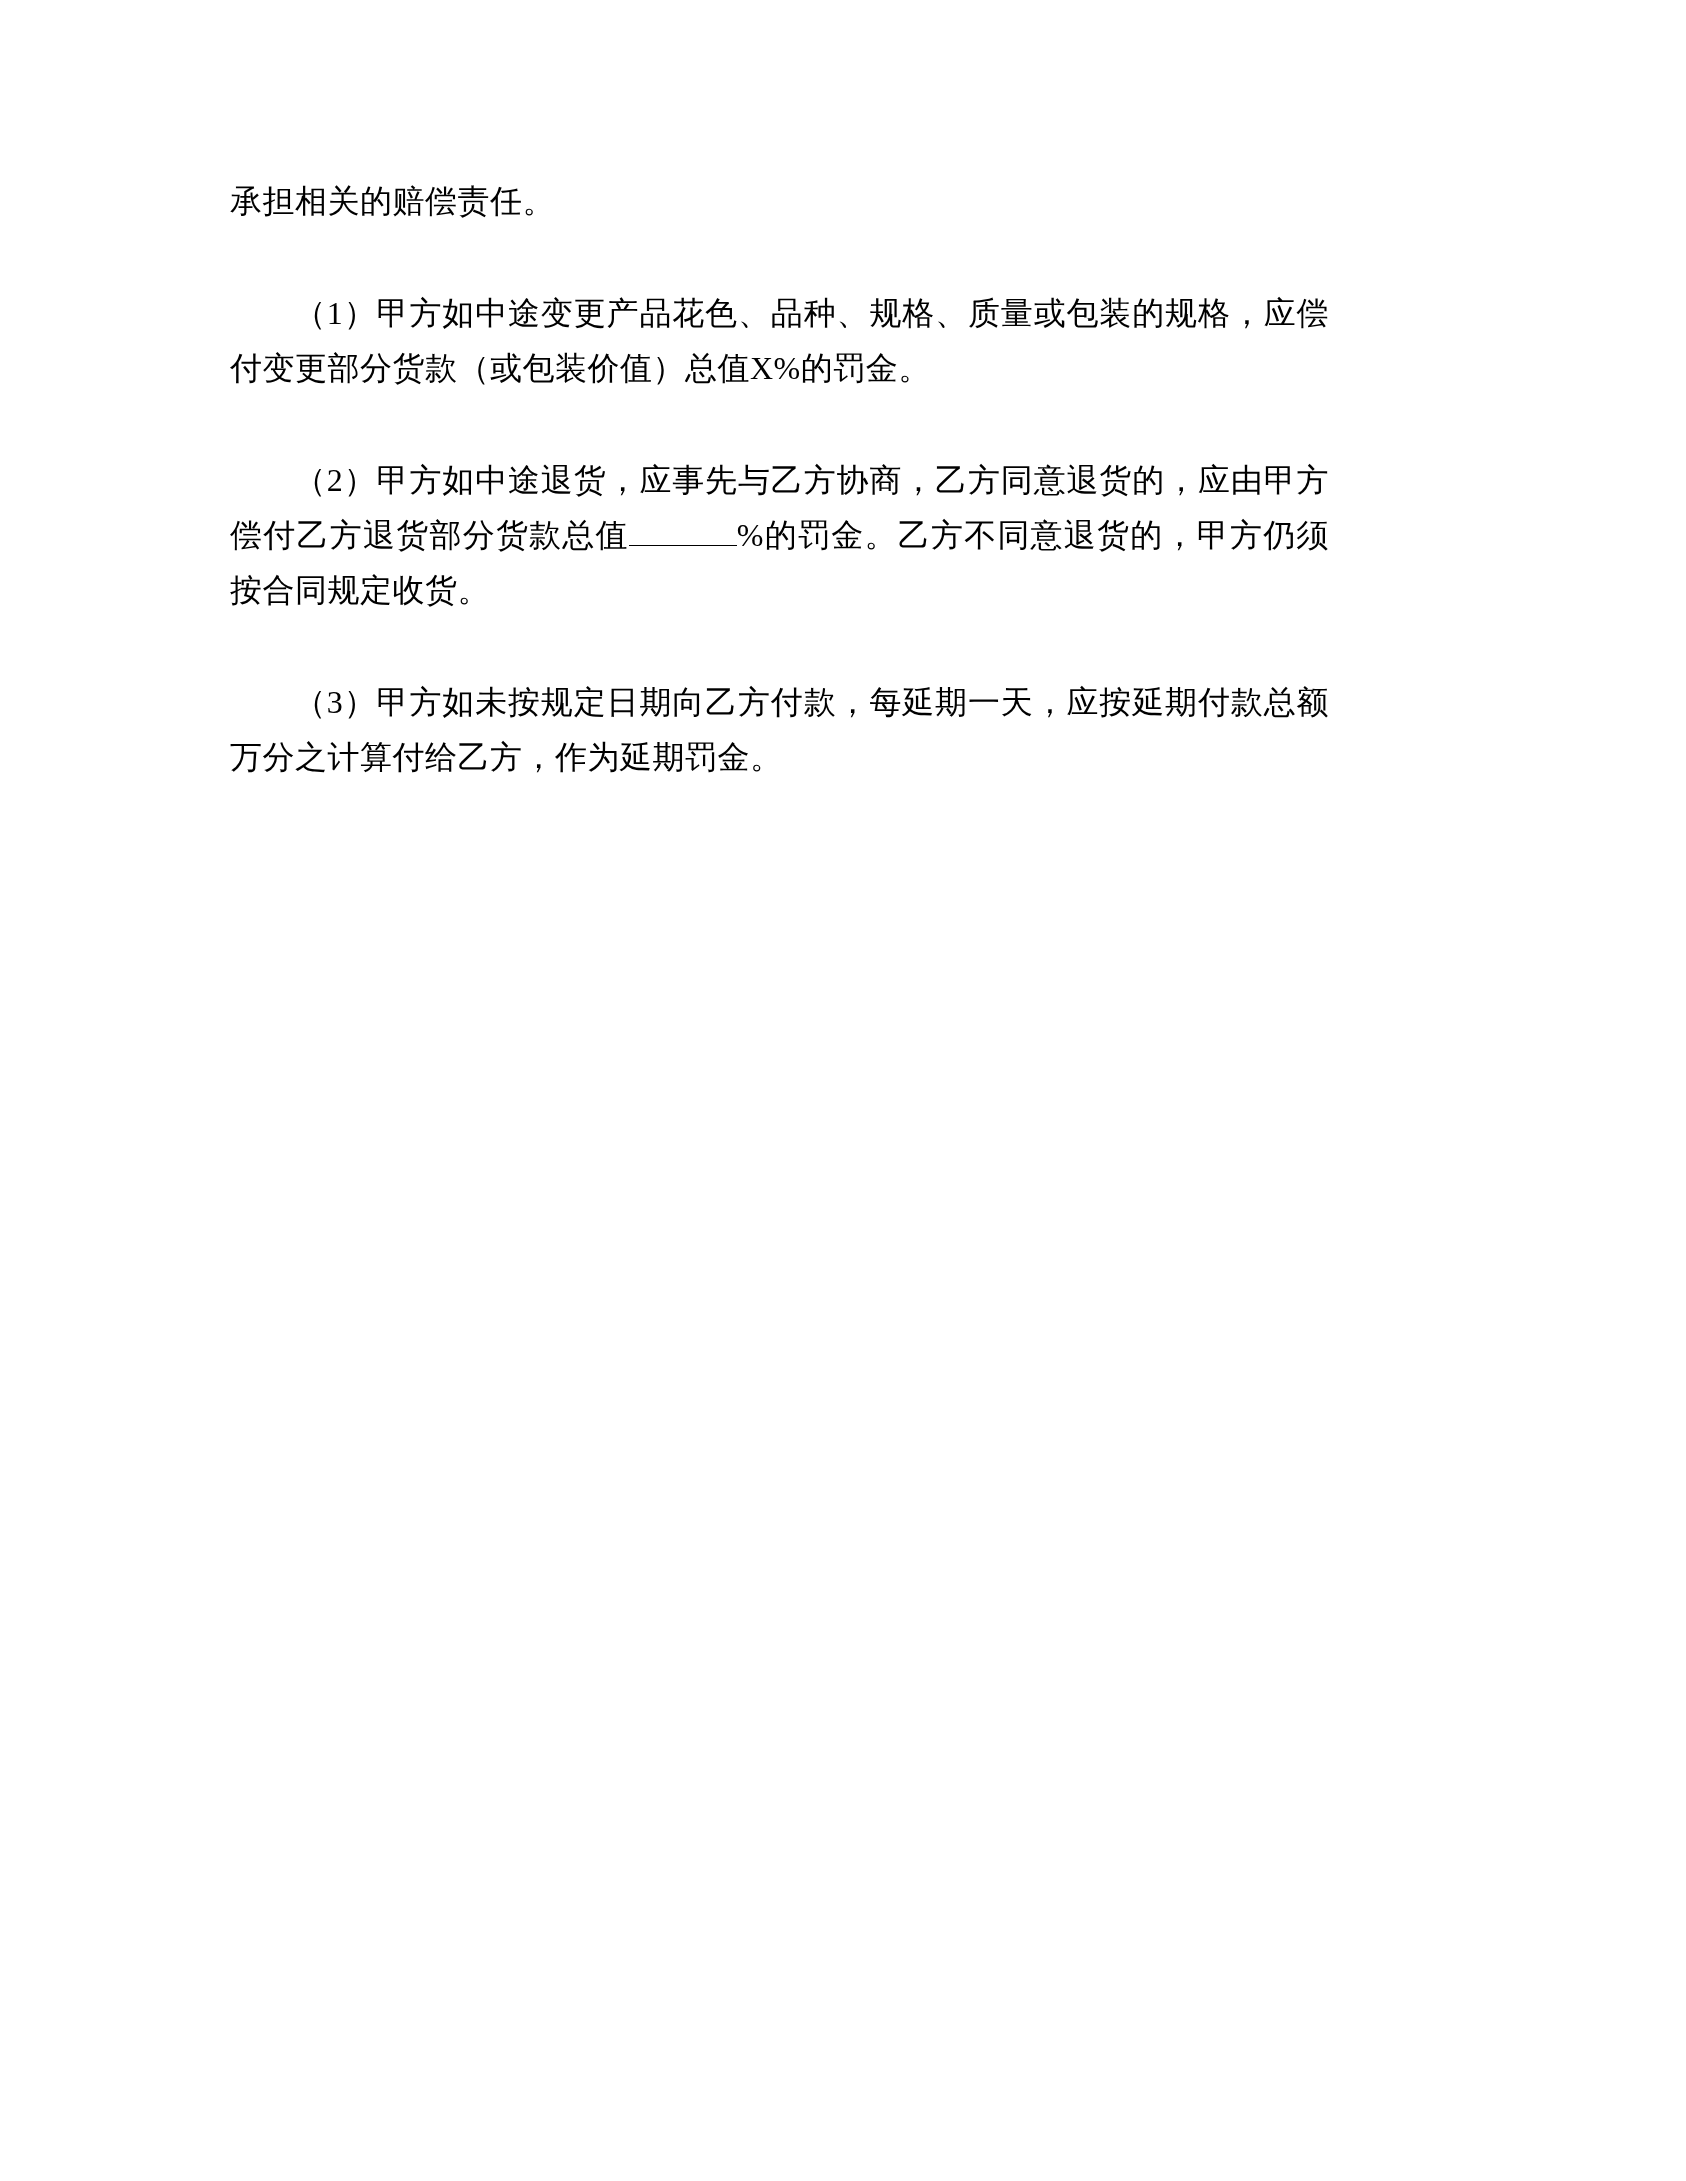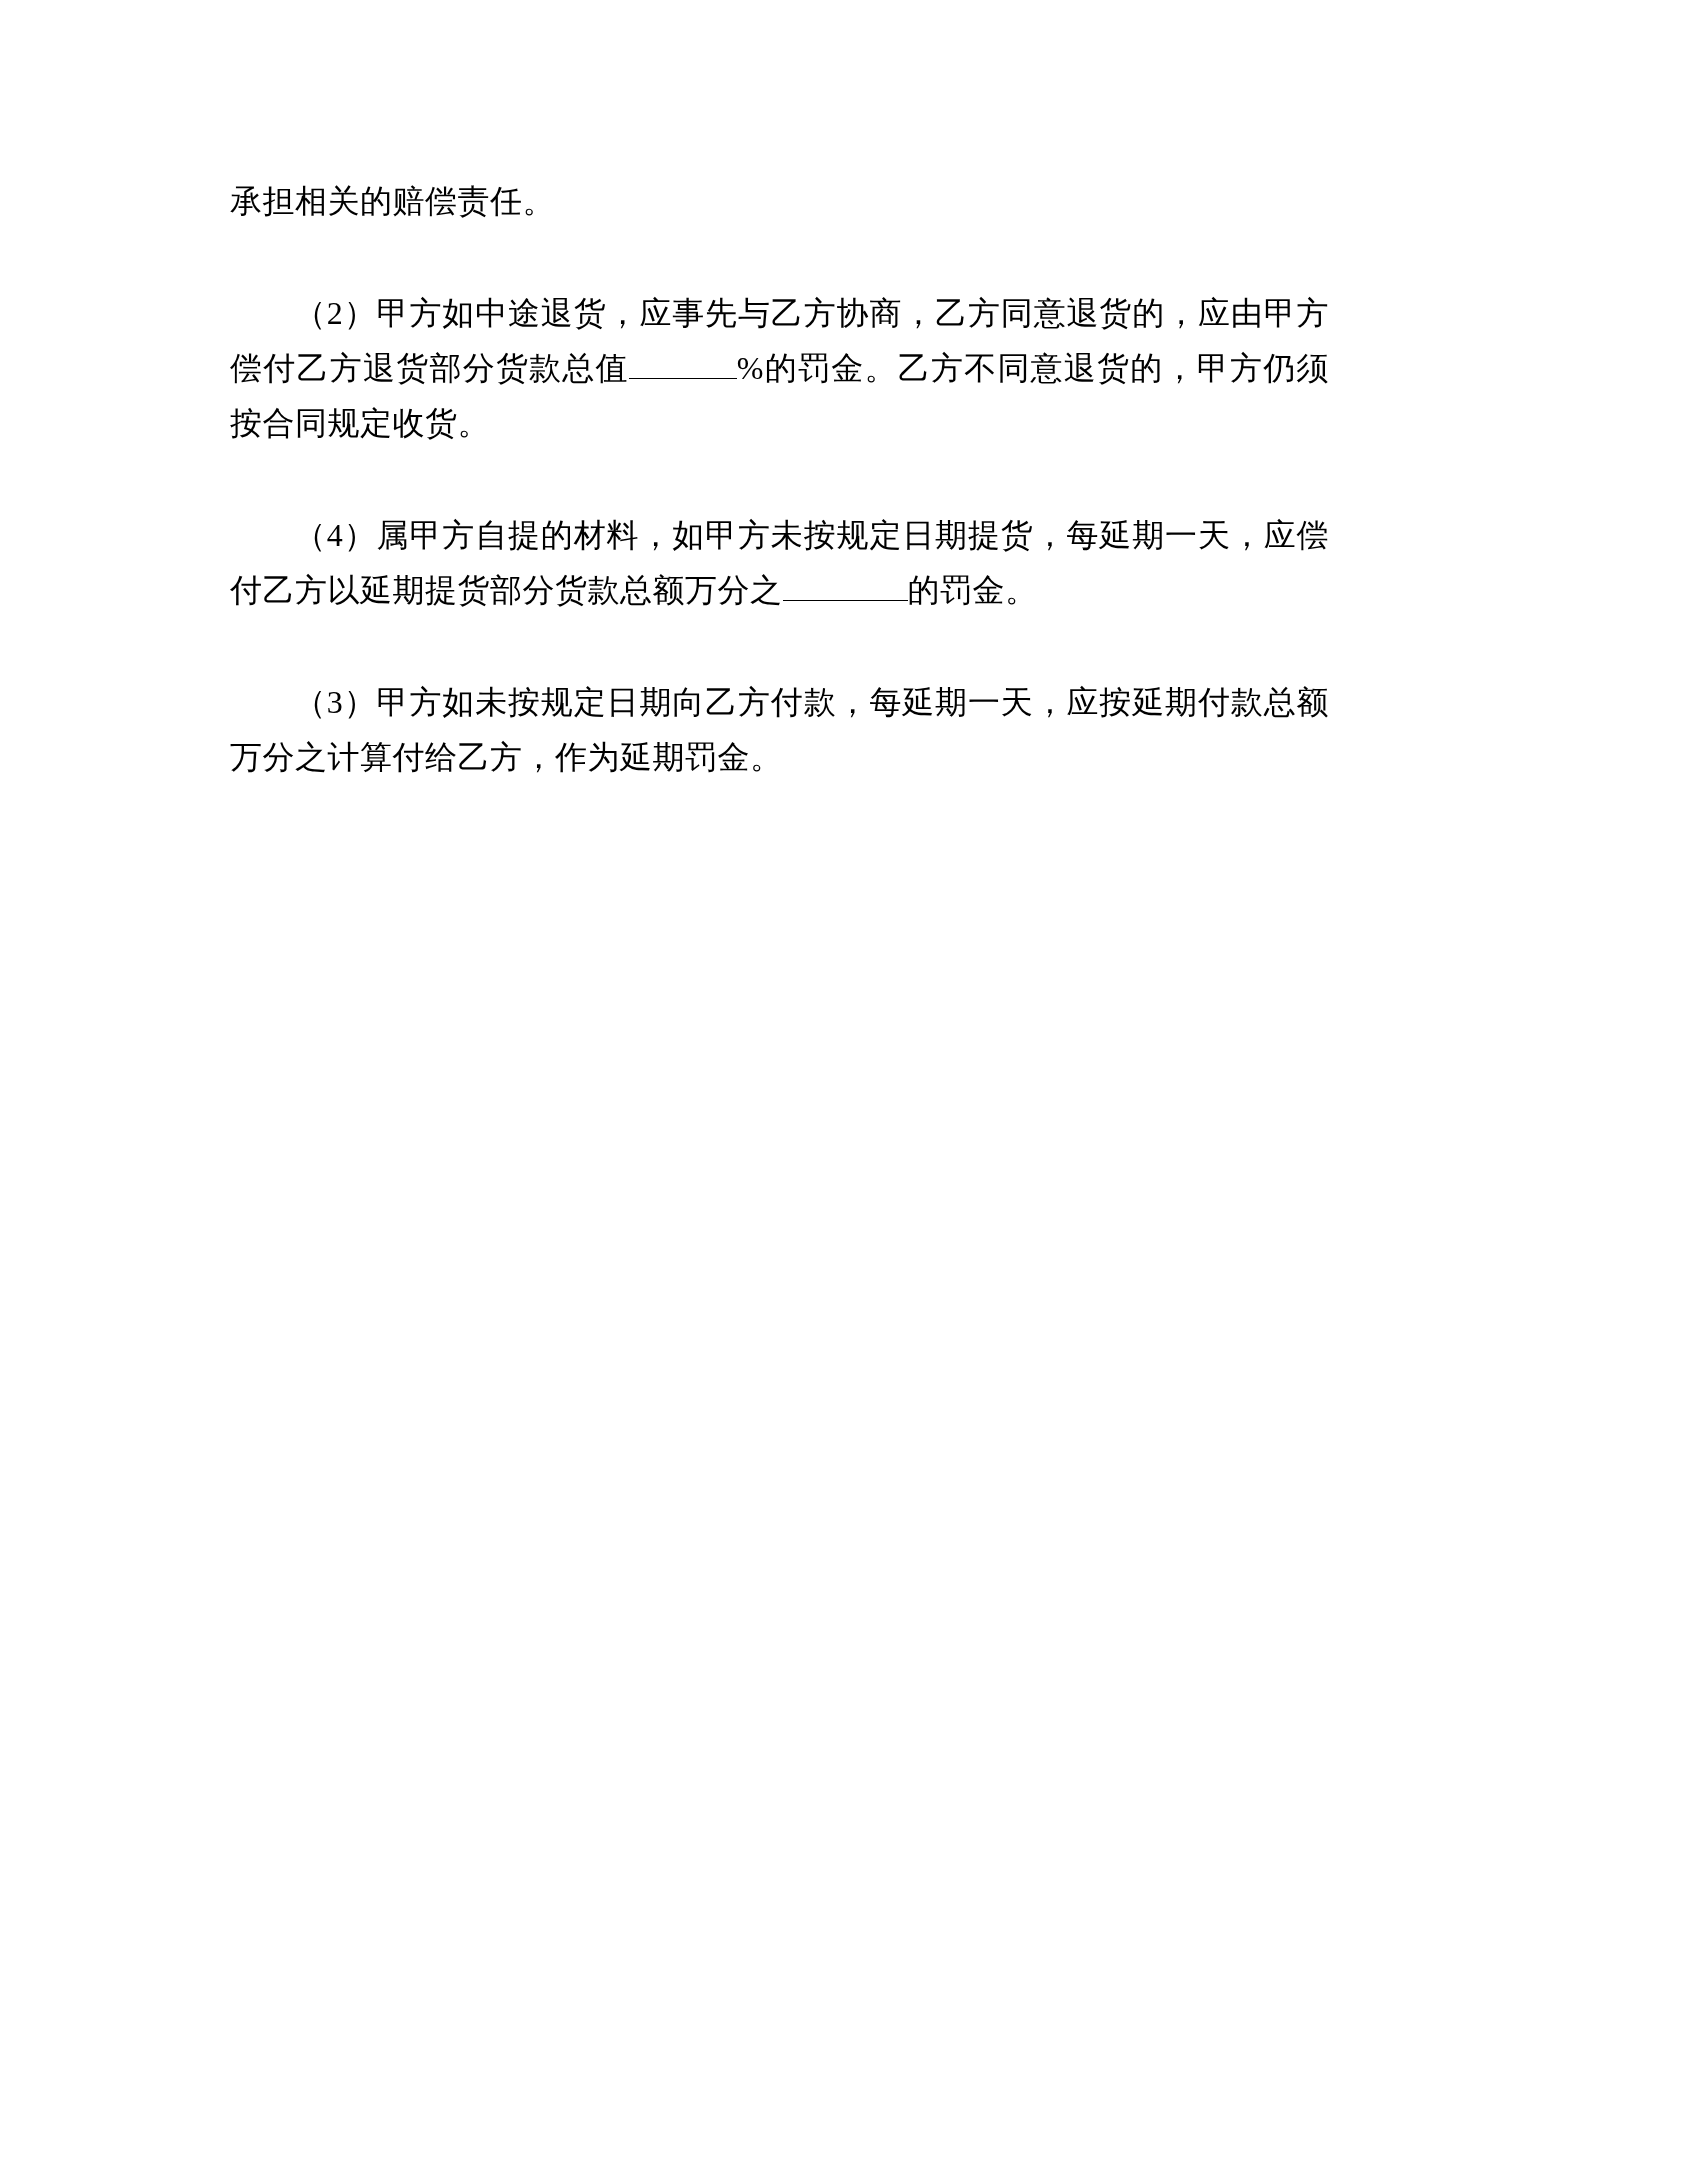--- a/index.html
+++ b/index.html
@@ -53,29 +53,29 @@
 <body>
 
 <div class="page">
   <div class="doc-body">
 
     <p class="para first">
       <span>承担相关的赔偿责任。</span>
     </p>
 
 
+    <p class="para indent gap-before">
+      <span>（1）甲方如中途变更产品花色、品种、规格、质量或包装的规格，应偿付变更部分货款（或包装价值）总值X%的罚金。</span>
+    </p>
 
     <p class="para indent gap-before">
       <span>（2）甲方如中途退货，应事先与乙方协商，乙方同意退货的，应由甲方偿付乙方退货部分货款总值</span><span class="blank blank-md"></span><span>%的罚金。乙方不同意退货的，甲方仍须按合同规定收货。</span>
     </p>
 
 
-    <p class="para indent gap-before">
-      <span>（4）属甲方自提的材料，如甲方未按规定日期提货，每延期一天，应偿付乙方以延期提货部分货款总额万分之</span><span class="blank blank-lg"></span><span>的罚金。</span>
-    </p>
 
     <p class="para indent gap-before">
       <span>（3）甲方如未按规定日期向乙方付款，每延期一天，应按延期付款总额万分之计算付给乙方，作为延期罚金。</span>
     </p>
 
 
 
   </div>
 </div>
 

